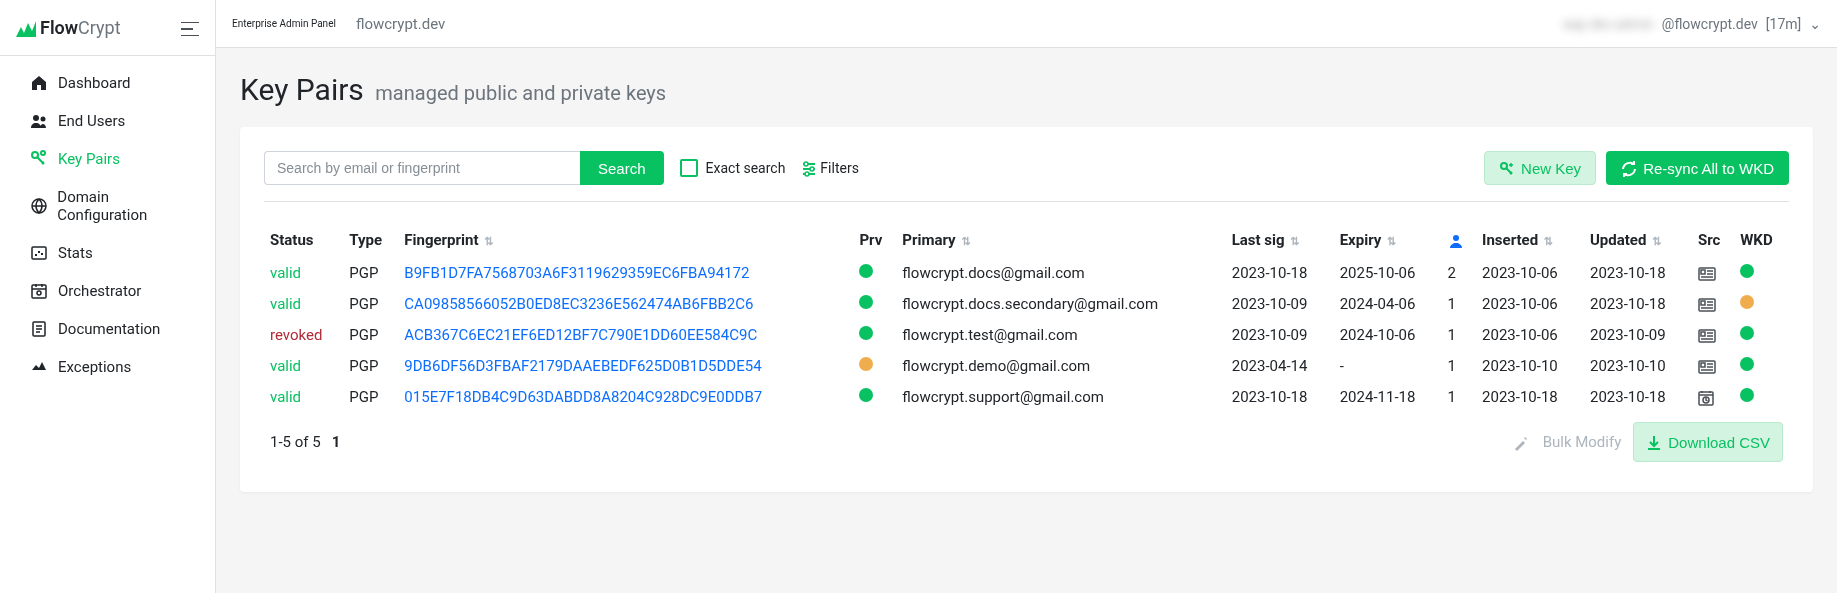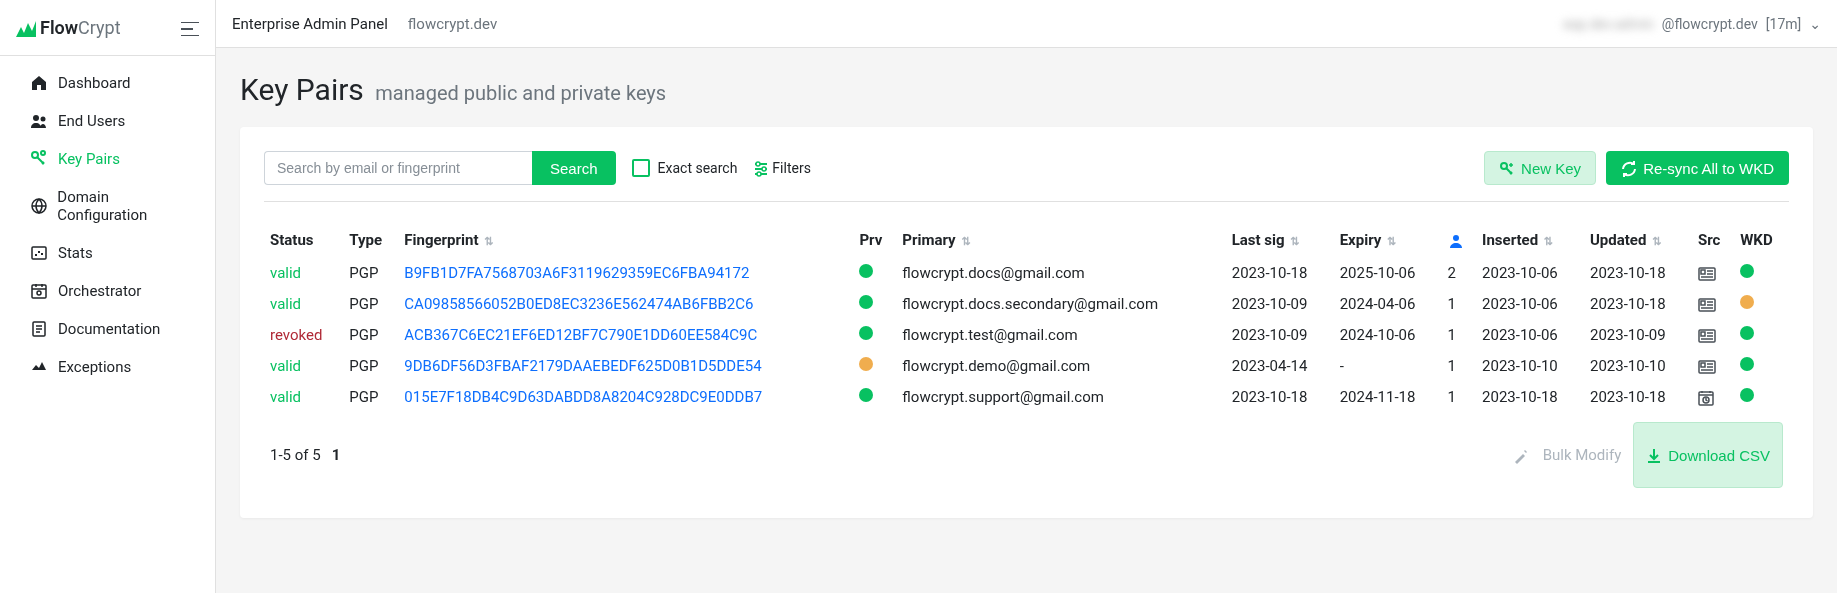--- a/index.html
+++ b/index.html
@@ -14,33 +14,33 @@
 .hamburger { cursor: pointer; color: #495057; font-size: 18px; }
 .sidebar-nav { padding-top: 8px; }
 .nav-item { display: flex; align-items: center; padding: 10px 16px; cursor: pointer; color: #212529; text-decoration: none; margin-left: 14px; }
 .nav-item.active { color: #08c161; }
 .nav-item.active .nav-icon { color: #08c161; }
 .nav-icon { width: 28px; color: #212529; font-size: 16px; display: inline-flex; align-items: center; }
 .nav-label { font-size: 15px; }
 .main { flex: 1; display: flex; flex-direction: column; background: #f5f5f5; }
 .topbar { height: 48px; background: #fff; border-bottom: 1px solid #e0e0e0; display: flex; align-items: center; padding: 0 16px; justify-content: space-between; }
 .topbar-left { display: flex; align-items: center; gap: 20px; }
-.topbar-title { font-size: 15px; color: #212529; }
+.topbar-title { font-size: 10px; color: #212529; }
 .topbar-domain { font-size: 15px; color: #6c757d; }
 .topbar-right { display: flex; align-items: flex-end; gap: 8px; color: #6c757d; font-size: 14px; }
 .user-blur { filter: blur(4px); color: #aaa; }
 .content { padding: 24px; flex: 1; }
 .page-heading { margin-bottom: 20px; }
 .page-title { font-size: 30px; font-weight: 400; color: #212529; display: inline; }
 .page-subtitle { font-size: 20px; color: #6c757d; font-weight: 400; margin-left: 8px; }
 .card { background: #fff; border-radius: 4px; padding: 24px; box-shadow: 0 1px 3px rgba(0,0,0,0.05); }
 .toolbar { display: flex; align-items: center; justify-content: space-between; padding-bottom: 16px; border-bottom: 1px solid #e0e0e0; margin-bottom: 20px; }
 .toolbar-left { display: flex; align-items: center; gap: 16px; }
 .search-group { display: flex; }
-.search-input { width: 268px; padding: 8px 12px; border: 1px solid #ced4da; border-right: none; border-radius: 4px 0 0 4px; font-size: 14px; }
+.search-input { width: 316px; padding: 8px 12px; border: 1px solid #ced4da; border-right: none; border-radius: 4px 0 0 4px; font-size: 14px; }
 .search-input::placeholder { color: #868e96; }
 .search-btn { background: #08c161; color: #fff; border: none; padding: 8px 18px; border-radius: 0 4px 4px 0; font-size: 15px; cursor: pointer; }
 .exact-search { display: flex; align-items: center; gap: 8px; cursor: pointer; }
 .checkbox-box { width: 18px; height: 18px; border: 2px solid #08c161; border-radius: 2px; display: inline-block; }
 .filters-btn { display: flex; align-items: center; gap: 3px; cursor: pointer; color: #212529; }
 .filters-icon { color: #08c161; font-size: 16px; }
 .toolbar-right { display: flex; gap: 10px; }
 .btn { padding: 7px 14px; border-radius: 4px; font-size: 15px; cursor: pointer; display: inline-flex; align-items: center; gap: 6px; border: 1px solid transparent; }
 .btn-light-green { background: #d4f4e2; color: #08c161; border-color: #b8e9cd; }
 .btn-green { background: #08c161; color: #fff; }
@@ -51,21 +51,21 @@
 .status-valid { color: #08c161; }
 .status-revoked { color: #b02a37; }
 .fingerprint { color: #0d6efd; }
 .dot { width: 14px; height: 14px; border-radius: 50%; display: inline-block; }
 .dot-green { background: #08c161; }
 .dot-orange { background: #f0ad4e; }
 .footer-row td { padding-top: 10px; }
 .pagination { font-size: 15px; }
 .footer-actions { display: flex; justify-content: flex-end; gap: 12px; align-items: center; }
 .bulk-modify { color: #adb5bd; display: inline-flex; align-items: center; gap: 14px; cursor: default; }
-.download-csv { background: #d4f4e2; color: #08c161; border: 1px solid #b8e9cd; padding: 23px 12px; border-radius: 4px; display: inline-flex; align-items: center; gap: 6px; cursor: pointer; font-size: 15px; font-weight: 500; }
+.download-csv { background: #d4f4e2; color: #08c161; border: 1px solid #b8e9cd; padding: 10px 12px; border-radius: 4px; display: inline-flex; align-items: center; gap: 6px; cursor: pointer; font-size: 15px; font-weight: 500; }
 .src-icon { color: #495057; font-size: 16px; }
 .person-icon-th { color: #0d6efd; font-size: 16px; }
 .chevron { font-size: 14px; color: #6c757d; }
 svg { display: inline-block; vertical-align: middle; }
 </style>
 </head>
 <body>
 
 <div class="app">
 

